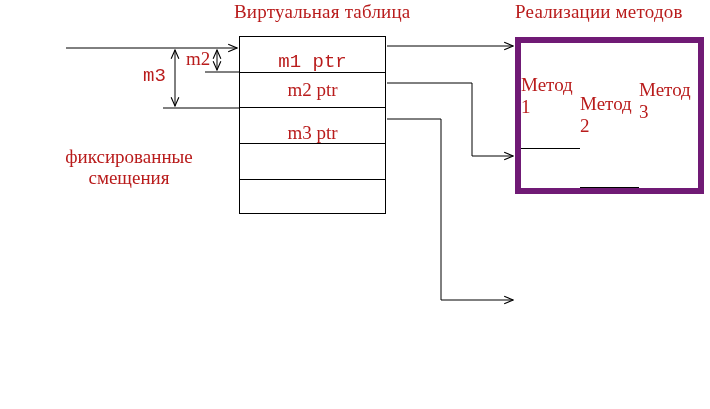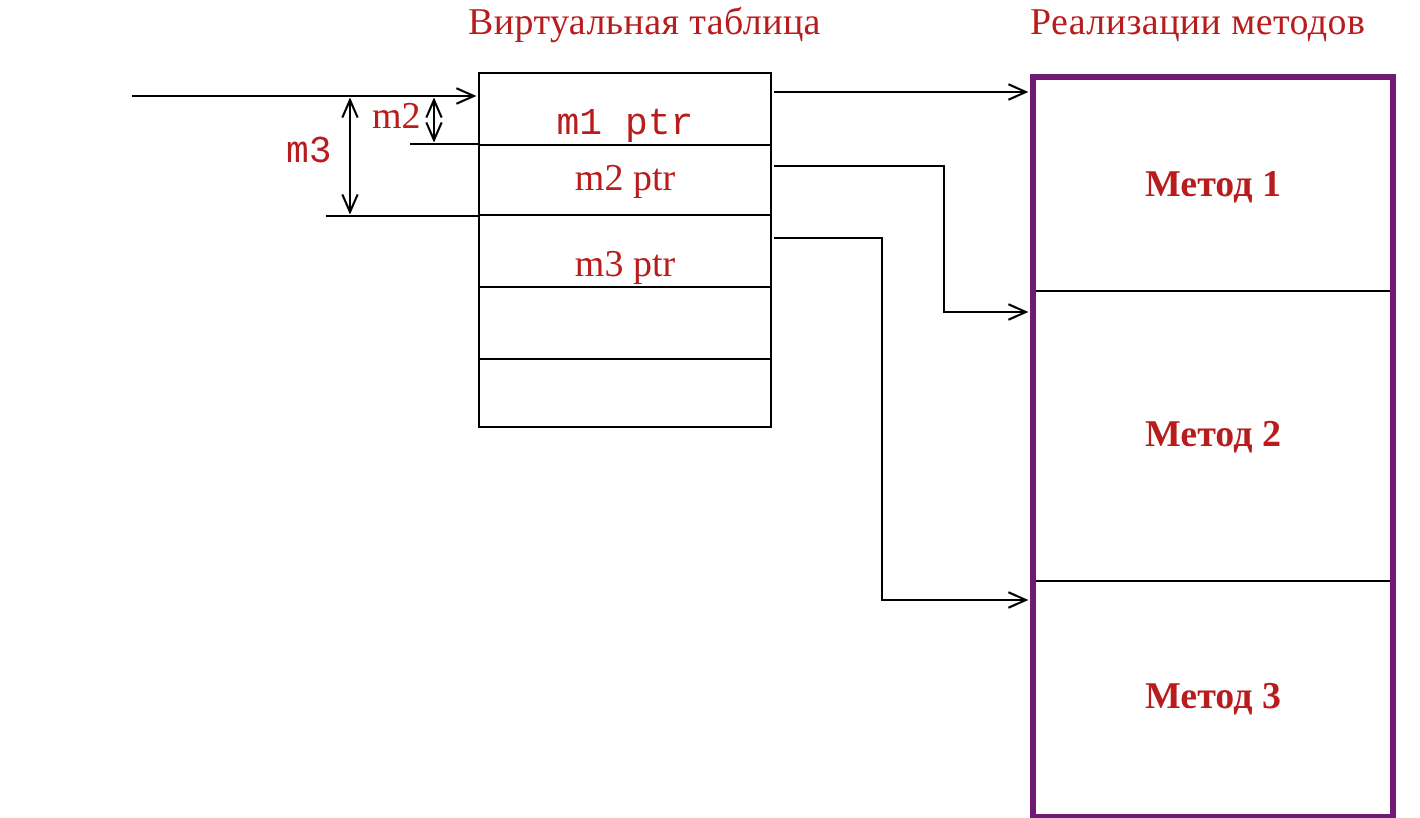--- a/index.html
+++ b/index.html
@@ -23,28 +23,28 @@
     padding-bottom:1px;line-height:18px;
   }
   .vrow:nth-child(1){height:36px;font-family:Liberation Mono, monospace;}
   .vrow:nth-child(2){height:35px;align-items:center;}
   .vrow:nth-child(3){height:36px;}
   .vrow:nth-child(4){height:36px;}
   .vrow:nth-child(5){height:33px;border-bottom:none;}
 
   .methods{
     position:absolute;left:515px;top:37px;width:177px;
-    border:3px solid #701a75;display:flex;flex-direction:column;font-weight:bold;
+    border:6px solid #701a75;display:flex;flex-direction:row;
   }
   .msection{
     box-sizing:border-box;border-bottom:1px solid #000;
     display:flex;align-items:center;justify-content:center;
   }
   .msection:nth-child(1){height:106px;}
-  .msection:nth-child(2){height:145px;text-align:right;}
+  .msection:nth-child(2){height:145px;}
   .msection:nth-child(3){height:116px;border-bottom:none;}
 
   .offset-label{position:absolute;white-space:nowrap;line-height:18px;text-align:left;}
   .m2-label{left:186px;top:50px;width:28px;}
   .m3-label{left:143px;top:67px;width:28px;font-family:Liberation Mono, monospace;}
 
   .caption{
     position:absolute;left:38px;top:146px;width:182px;
     text-align:center;line-height:21px;
   }
@@ -86,20 +86,24 @@
       <span>Метод 2</span>
     </div>
     <div class="msection">
       <span>Метод 3</span>
     </div>
   </div>
 
   <div class="offset-label m2-label">m2</div>
   <div class="offset-label m3-label">m3</div>
 
+  <div class="caption">
+    <div>фиксированные</div>
+    <div>смещения</div>
+  </div>
 
   <svg class="arrows" width="710" height="409" viewBox="0 0 710 409">
     <defs>
       <marker id="ah" viewBox="0 0 10 10" refX="9" refY="5" markerWidth="11" markerHeight="11" orient="auto-start-reverse">
         <path d="M1,1.5 L9,5 L1,8.5" fill="none" stroke="#000" stroke-width="1"></path>
       </marker>
     </defs>
     <g fill="none" stroke="#000" stroke-width="1">
       <path d="M66,48 H237" marker-end="url(#ah)"></path>
       <path d="M387,46 H513" marker-end="url(#ah)"></path>

